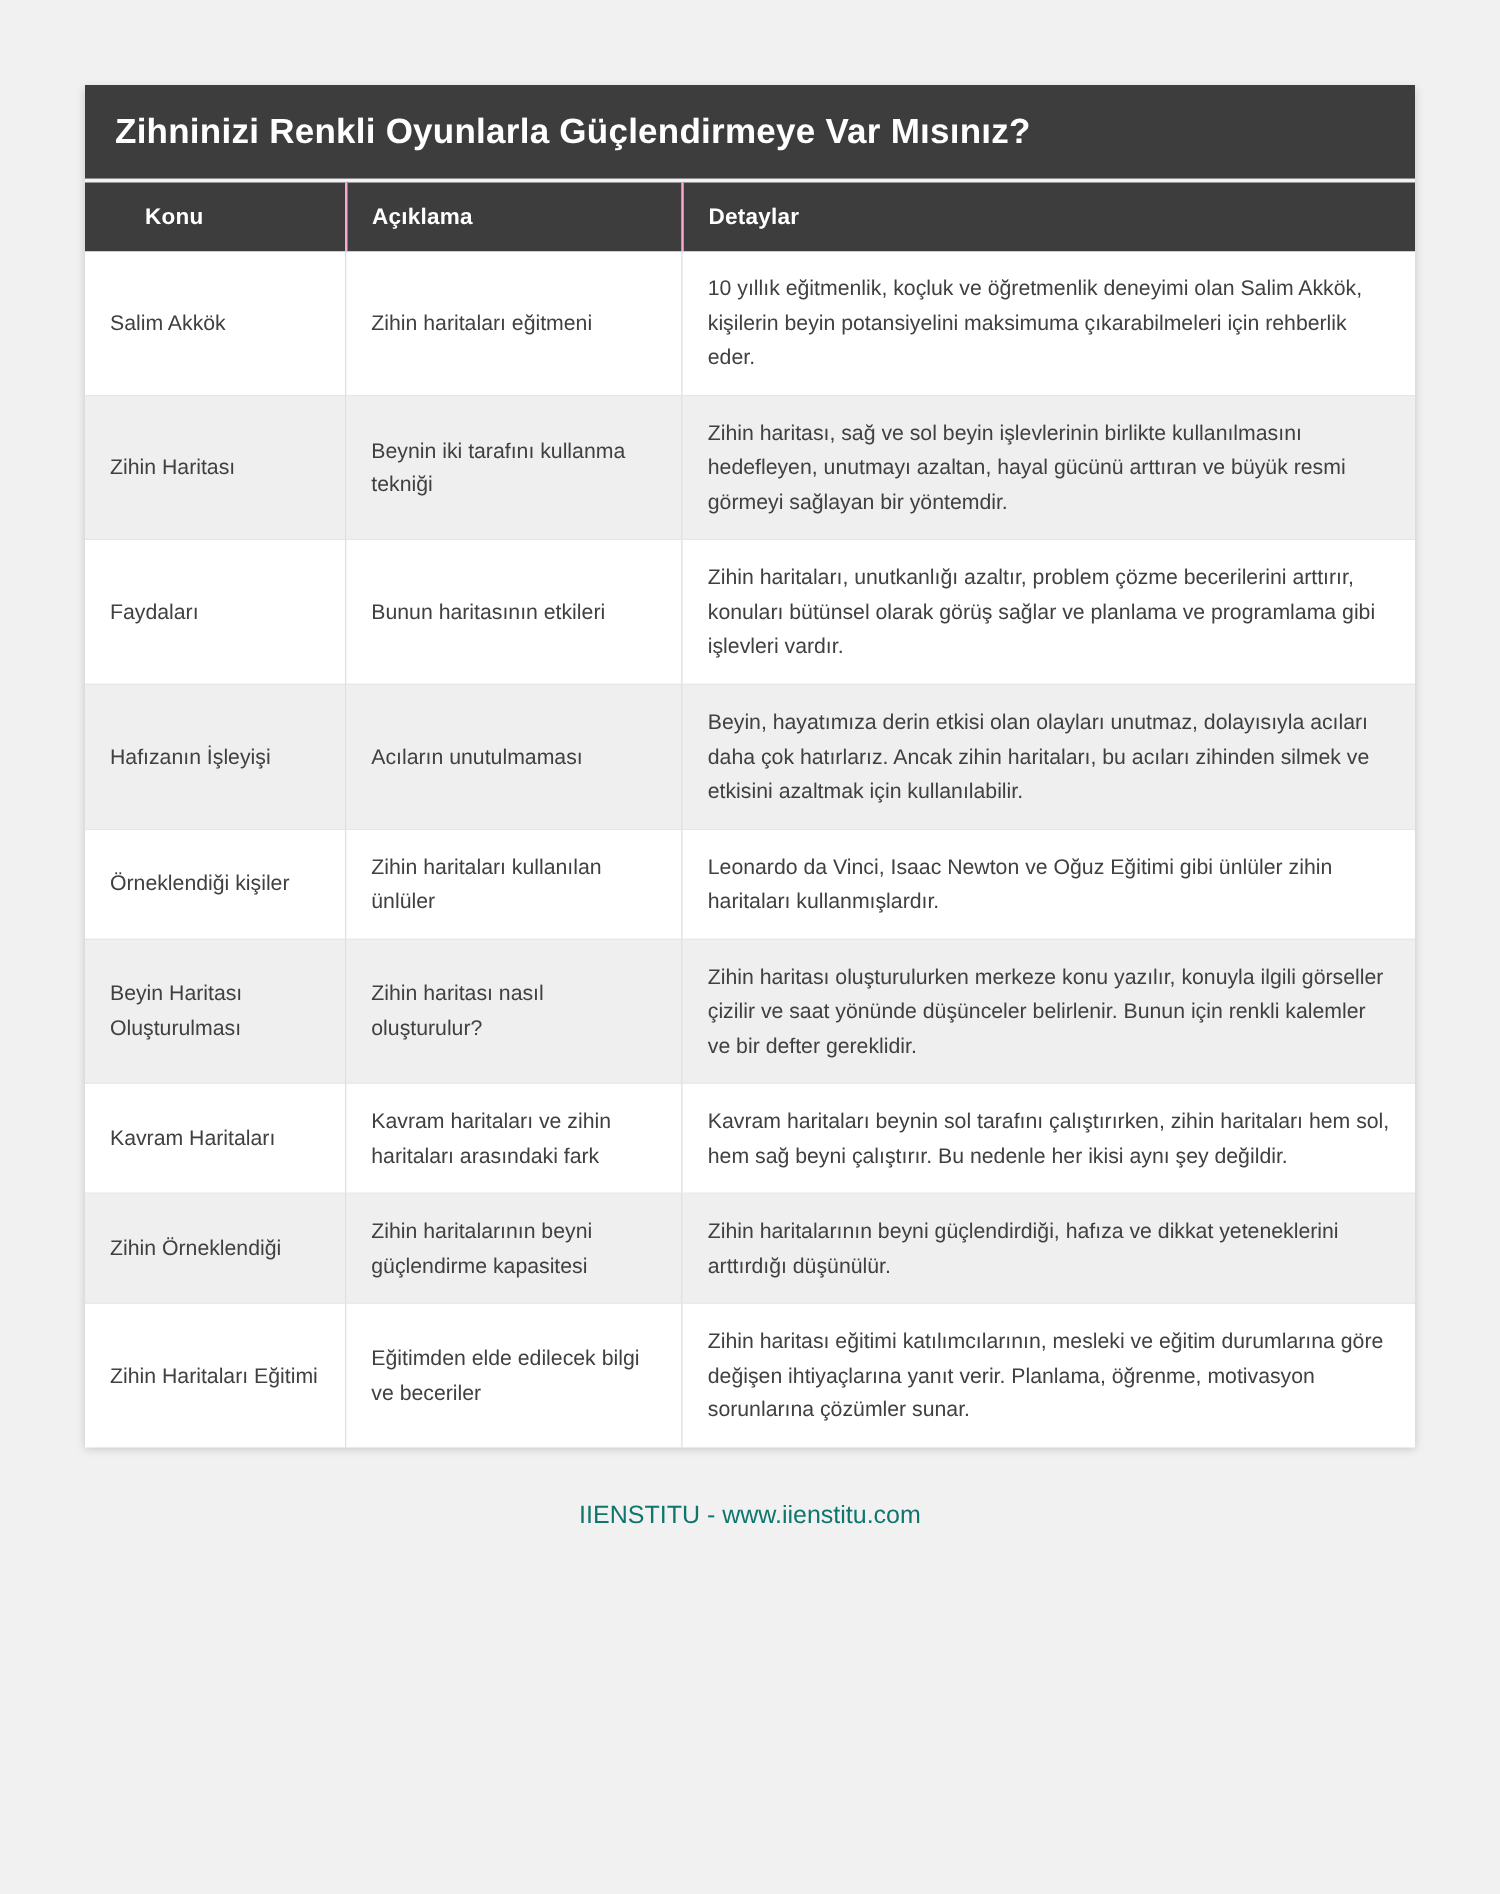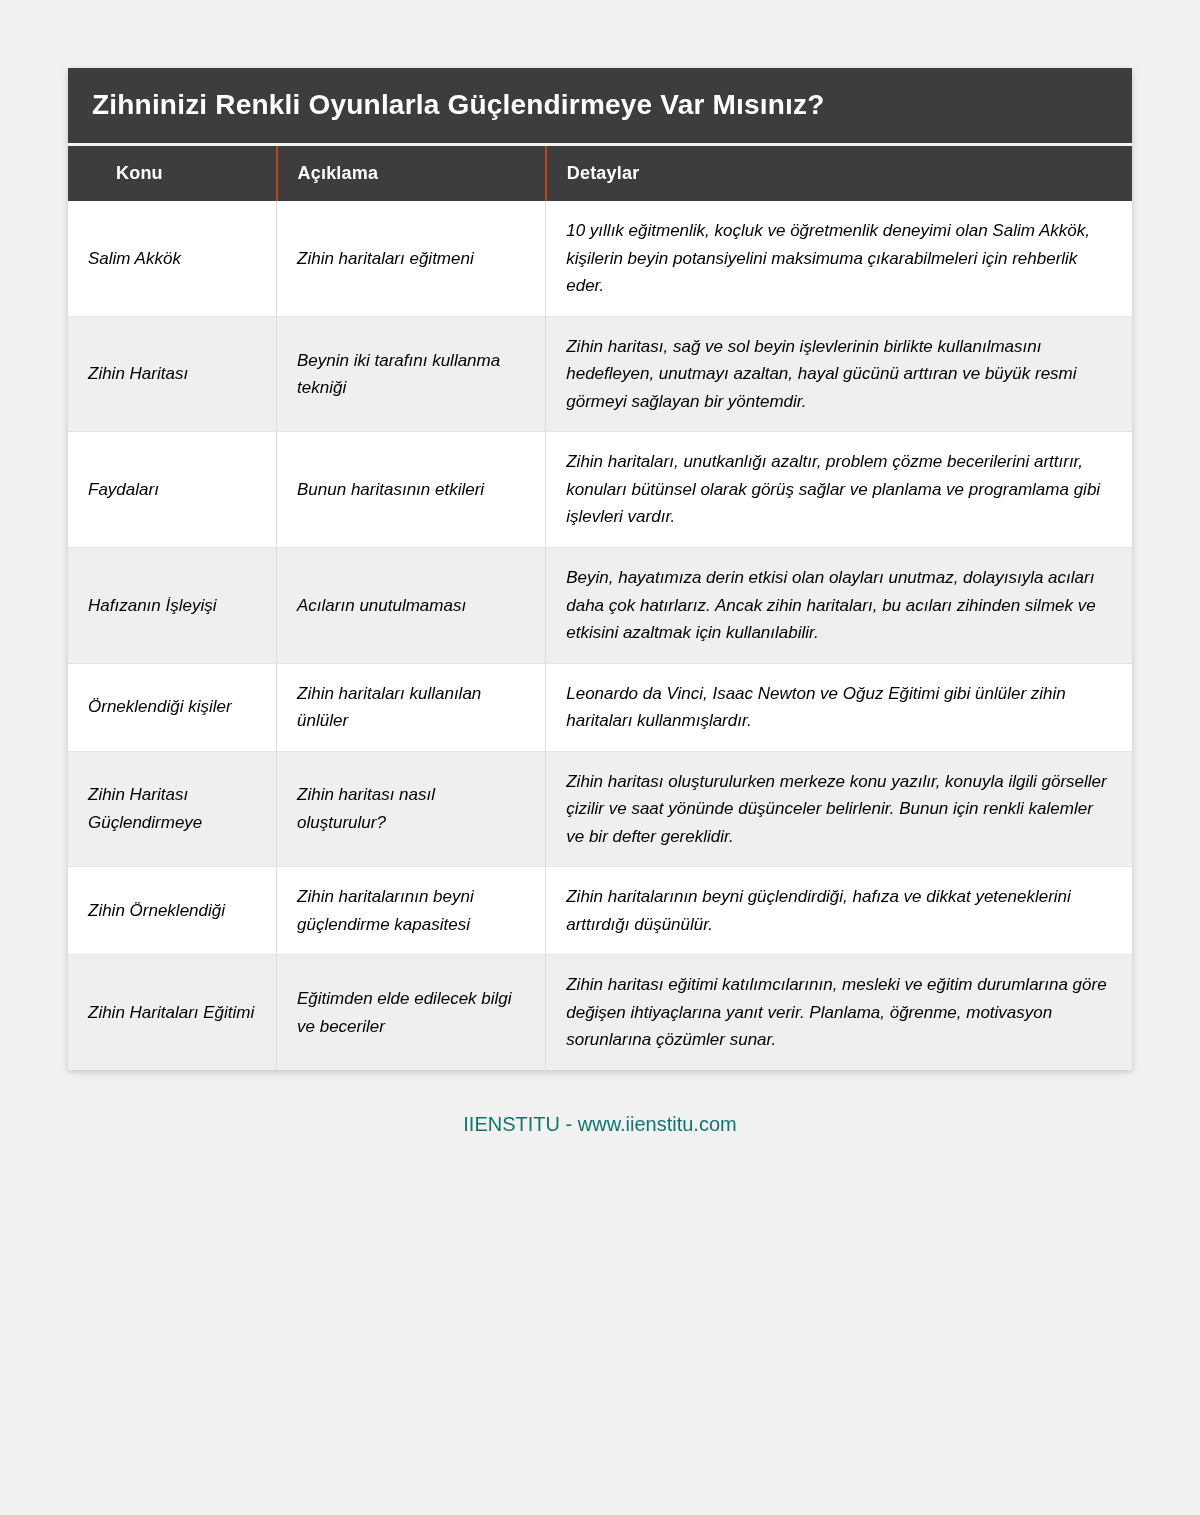--- a/index.html
+++ b/index.html
@@ -37,37 +37,36 @@
   col.col-aciklama { width: 25.3%; }
   col.col-detaylar { width: 55.1%; }
   .info-table thead th {
     background: #3d3d3d;
     color: #ffffff;
     text-align: left;
     font-size: 18px;
     font-weight: 700;
     padding: 17px 20px;
     border-top: 3px solid #f2f2f2;
-    border-left: 2px solid #c2410c;
+    border-left: 2px solid #f9a8d4;
     letter-spacing: 0.2px;
   }
   .info-table thead th:first-child {
     border-left: none;
     padding-left: 48px;
   }
   .info-table tbody td {
     font-size: 17px;
-    color: #000000;
+    color: #404040;
     line-height: 1.62;
     padding: 16px 20px;
     vertical-align: middle;
     border-left: 1px solid #dedede;
     border-top: 1px solid #e7e7e7;
     word-wrap: break-word;
-    font-style: italic;
   }
   .info-table tbody tr:first-child td {
     border-top: none;
   }
   .info-table tbody td:first-child {
     border-left: none;
   }
   .info-table tbody tr:nth-child(even) {
     background: #efefef;
   }
@@ -116,23 +115,28 @@
         <td>Hafızanın İşleyişi</td>
         <td>Acıların unutulmaması</td>
         <td>Beyin, hayatımıza derin etkisi olan olayları unutmaz, dolayısıyla acıları daha çok hatırlarız. Ancak zihin haritaları, bu acıları zihinden silmek ve etkisini azaltmak için kullanılabilir.</td>
       </tr>
       <tr>
         <td>Örneklendiği kişiler</td>
         <td>Zihin haritaları kullanılan ünlüler</td>
         <td>Leonardo da Vinci, Isaac Newton ve Oğuz Eğitimi gibi ünlüler zihin haritaları kullanmışlardır.</td>
       </tr>
       <tr>
-        <td>Zihin Haritası Güçlendirmeye</td>
+        <td>Beyin Haritası Oluşturulması</td>
         <td>Zihin haritası nasıl oluşturulur?</td>
         <td>Zihin haritası oluşturulurken merkeze konu yazılır, konuyla ilgili görseller çizilir ve saat yönünde düşünceler belirlenir. Bunun için renkli kalemler ve bir defter gereklidir.</td>
+      </tr>
+      <tr>
+        <td>Kavram Haritaları</td>
+        <td>Kavram haritaları ve zihin haritaları arasındaki fark</td>
+        <td>Kavram haritaları beynin sol tarafını çalıştırırken, zihin haritaları hem sol, hem sağ beyni çalıştırır. Bu nedenle her ikisi aynı şey değildir.</td>
       </tr>
       <tr>
         <td>Zihin Örneklendiği</td>
         <td>Zihin haritalarının beyni güçlendirme kapasitesi</td>
         <td>Zihin haritalarının beyni güçlendirdiği, hafıza ve dikkat yeteneklerini arttırdığı düşünülür.</td>
       </tr>
       <tr>
         <td>Zihin Haritaları Eğitimi</td>
         <td>Eğitimden elde edilecek bilgi ve beceriler</td>
         <td>Zihin haritası eğitimi katılımcılarının, mesleki ve eğitim durumlarına göre değişen ihtiyaçlarına yanıt verir. Planlama, öğrenme, motivasyon sorunlarına çözümler sunar.</td>

